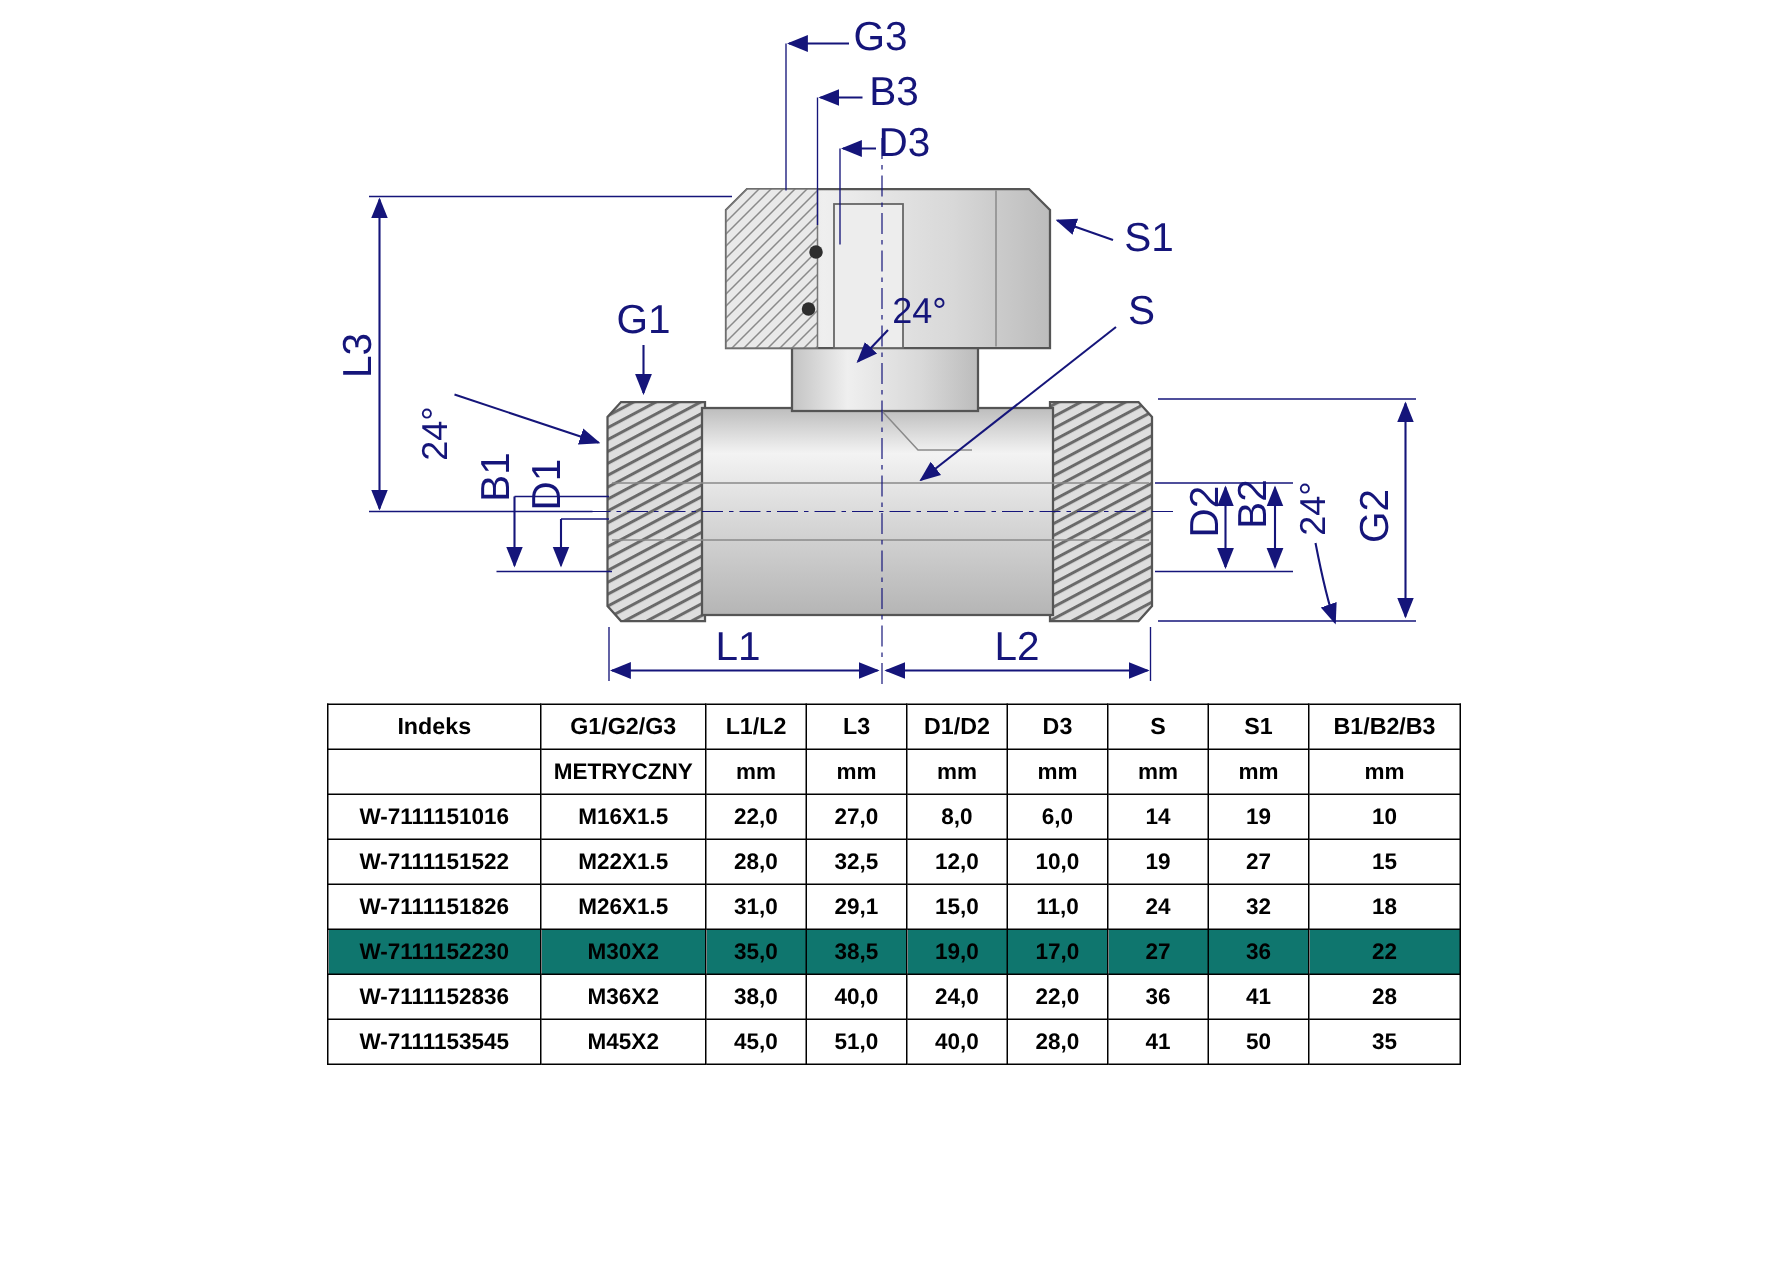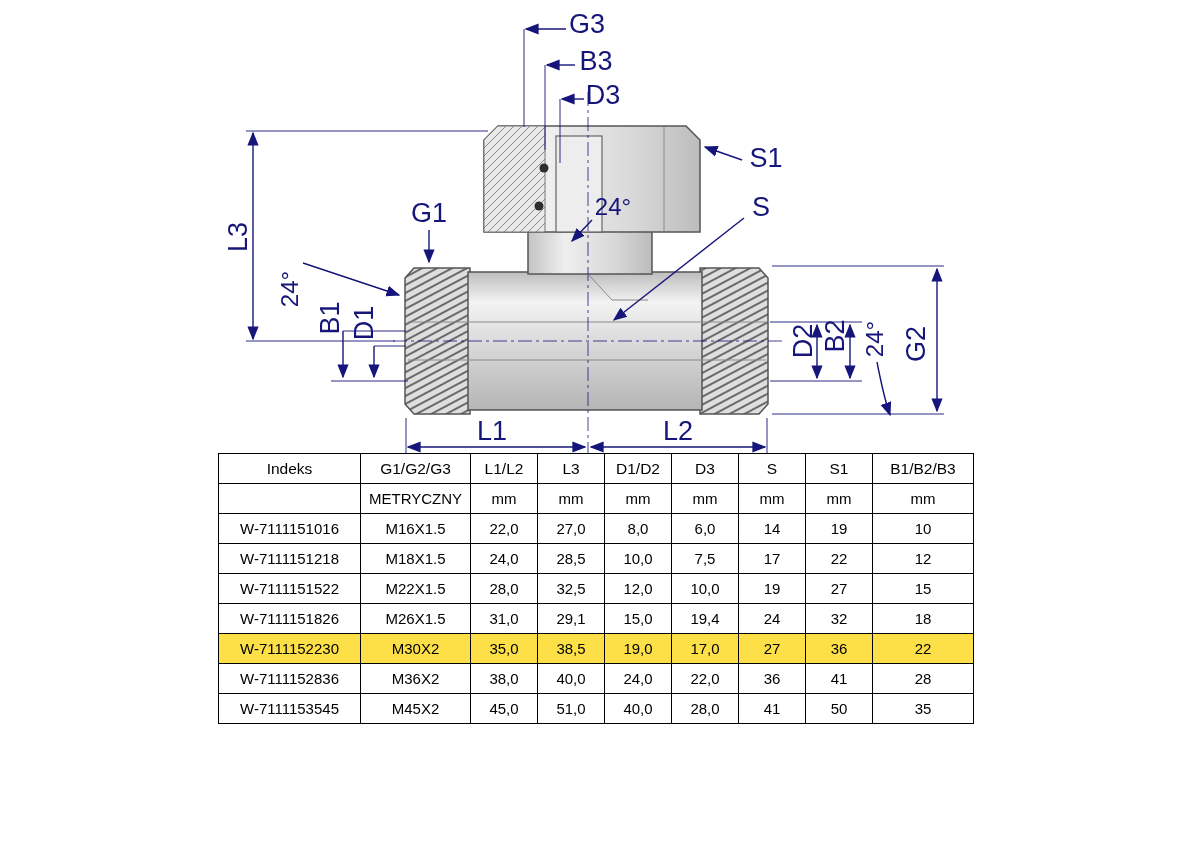--- a/index.html
+++ b/index.html
@@ -15,21 +15,21 @@
            font-size:27px;}
   .angletext{fill:var(--dim,#15157a);font-family:"Liberation Sans",sans-serif;
            font-size:24px;}
   .cline{stroke:var(--dim,#15157a);stroke-width:0.8;stroke-dasharray:14 4 3 4;fill:none;}
 
   
   .metal-edge{stroke:#555;stroke-width:1.5;}
   .metal-inner{stroke:#8a8a8a;stroke-width:1;}
 
   
-  #tablewrap{position:absolute;left:218px;top:453px;}
+  #tablewrap{position:absolute;left:218px;top:469px;font-weight:bold;}
   table{border-collapse:collapse;table-layout:fixed;background:#fff;}
   td{border:1px solid #000;text-align:center;vertical-align:middle;
      font-size:15px;height:29px;padding:0 3px;color:#000;background:transparent;
      overflow:hidden;white-space:nowrap;}
   tr.head td{font-size:15.5px;}
 </style>
 </head>
 <body>
 
 <svg id="diagram" width="1191" height="465" viewBox="0 0 1191 465" xmlns="http://www.w3.org/2000/svg">
@@ -200,53 +200,42 @@
           <td>M16X1.5</td>
           <td>22,0</td>
           <td>27,0</td>
           <td>8,0</td>
           <td>6,0</td>
           <td>14</td>
           <td>19</td>
           <td>10</td>
         </tr>
         <tr>
-          <td>W-7111151218</td>
-          <td>M18X1.5</td>
-          <td>24,0</td>
-          <td>28,5</td>
-          <td>10,0</td>
-          <td>7,5</td>
-          <td>17</td>
-          <td>22</td>
-          <td>12</td>
-        </tr>
-        <tr>
           <td>W-7111151522</td>
           <td>M22X1.5</td>
           <td>28,0</td>
           <td>32,5</td>
           <td>12,0</td>
           <td>10,0</td>
           <td>19</td>
           <td>27</td>
           <td>15</td>
         </tr>
         <tr>
           <td>W-7111151826</td>
           <td>M26X1.5</td>
           <td>31,0</td>
           <td>29,1</td>
           <td>15,0</td>
-          <td>19,4</td>
+          <td>11,0</td>
           <td>24</td>
           <td>32</td>
           <td>18</td>
         </tr>
-        <tr class="hl" style="background: #fde047;">
+        <tr class="hl" style="background: #0f766e;">
           <td>W-7111152230</td>
           <td>M30X2</td>
           <td>35,0</td>
           <td>38,5</td>
           <td>19,0</td>
           <td>17,0</td>
           <td>27</td>
           <td>36</td>
           <td>22</td>
         </tr>

